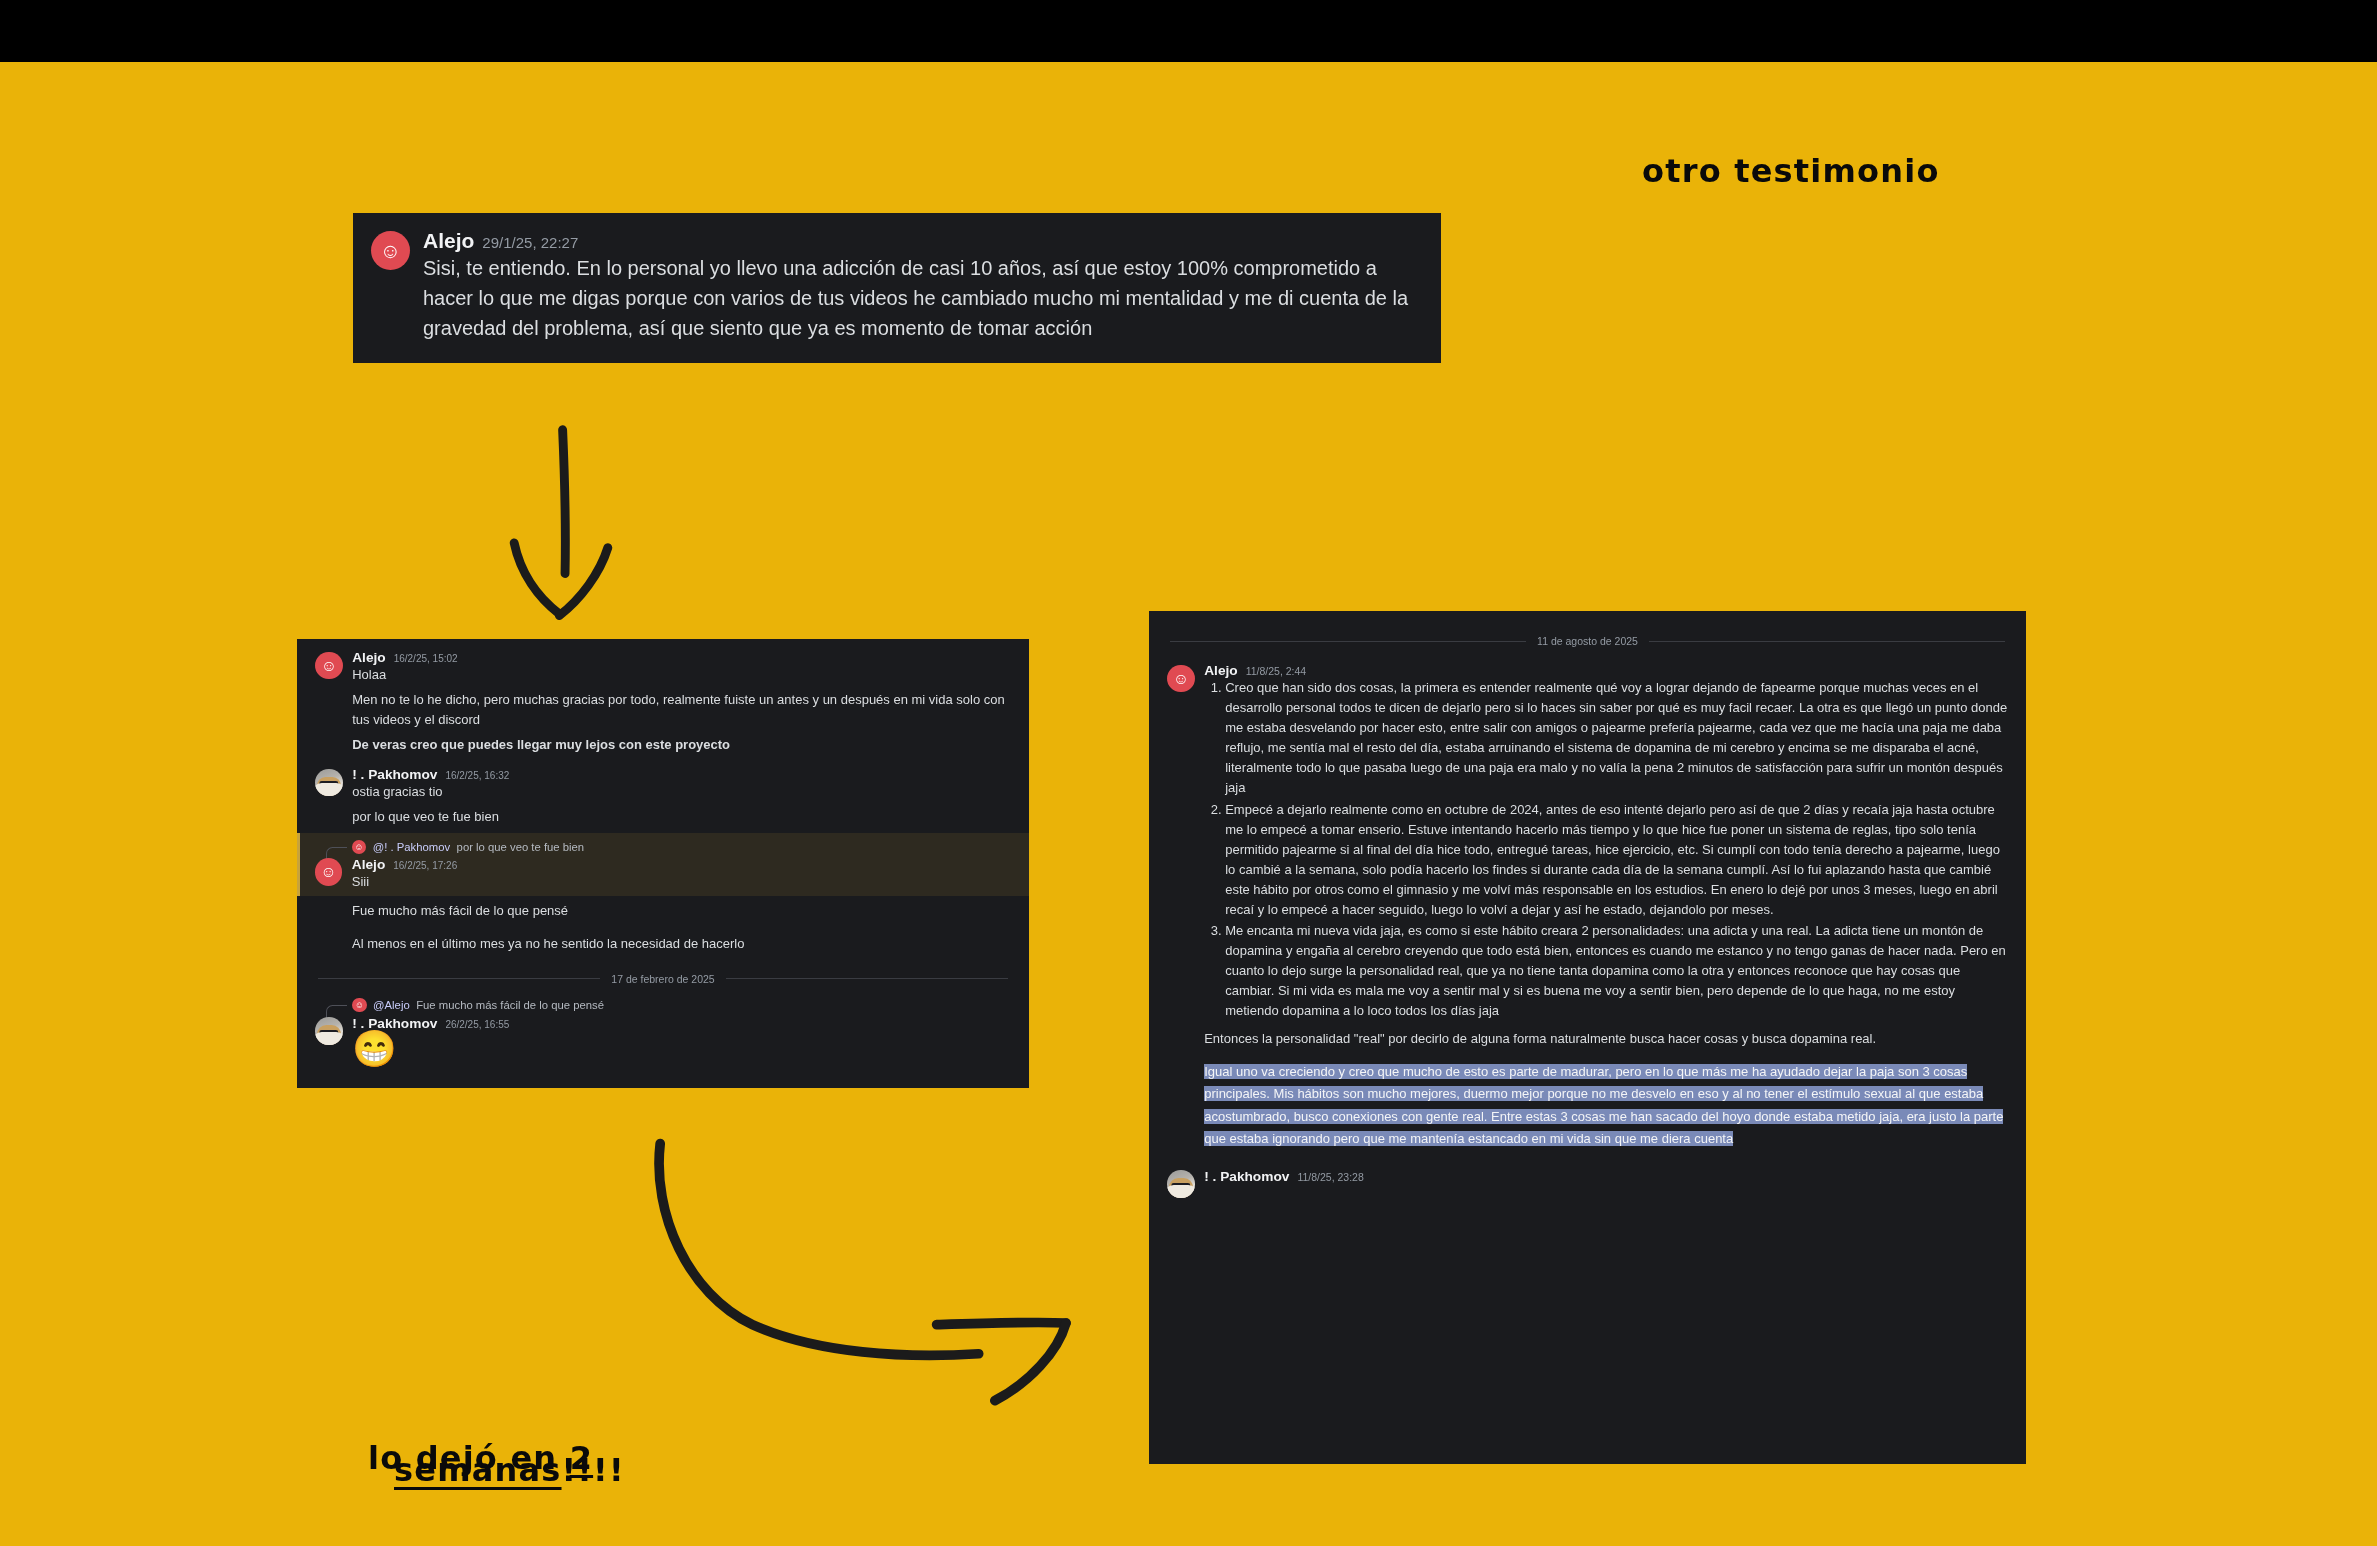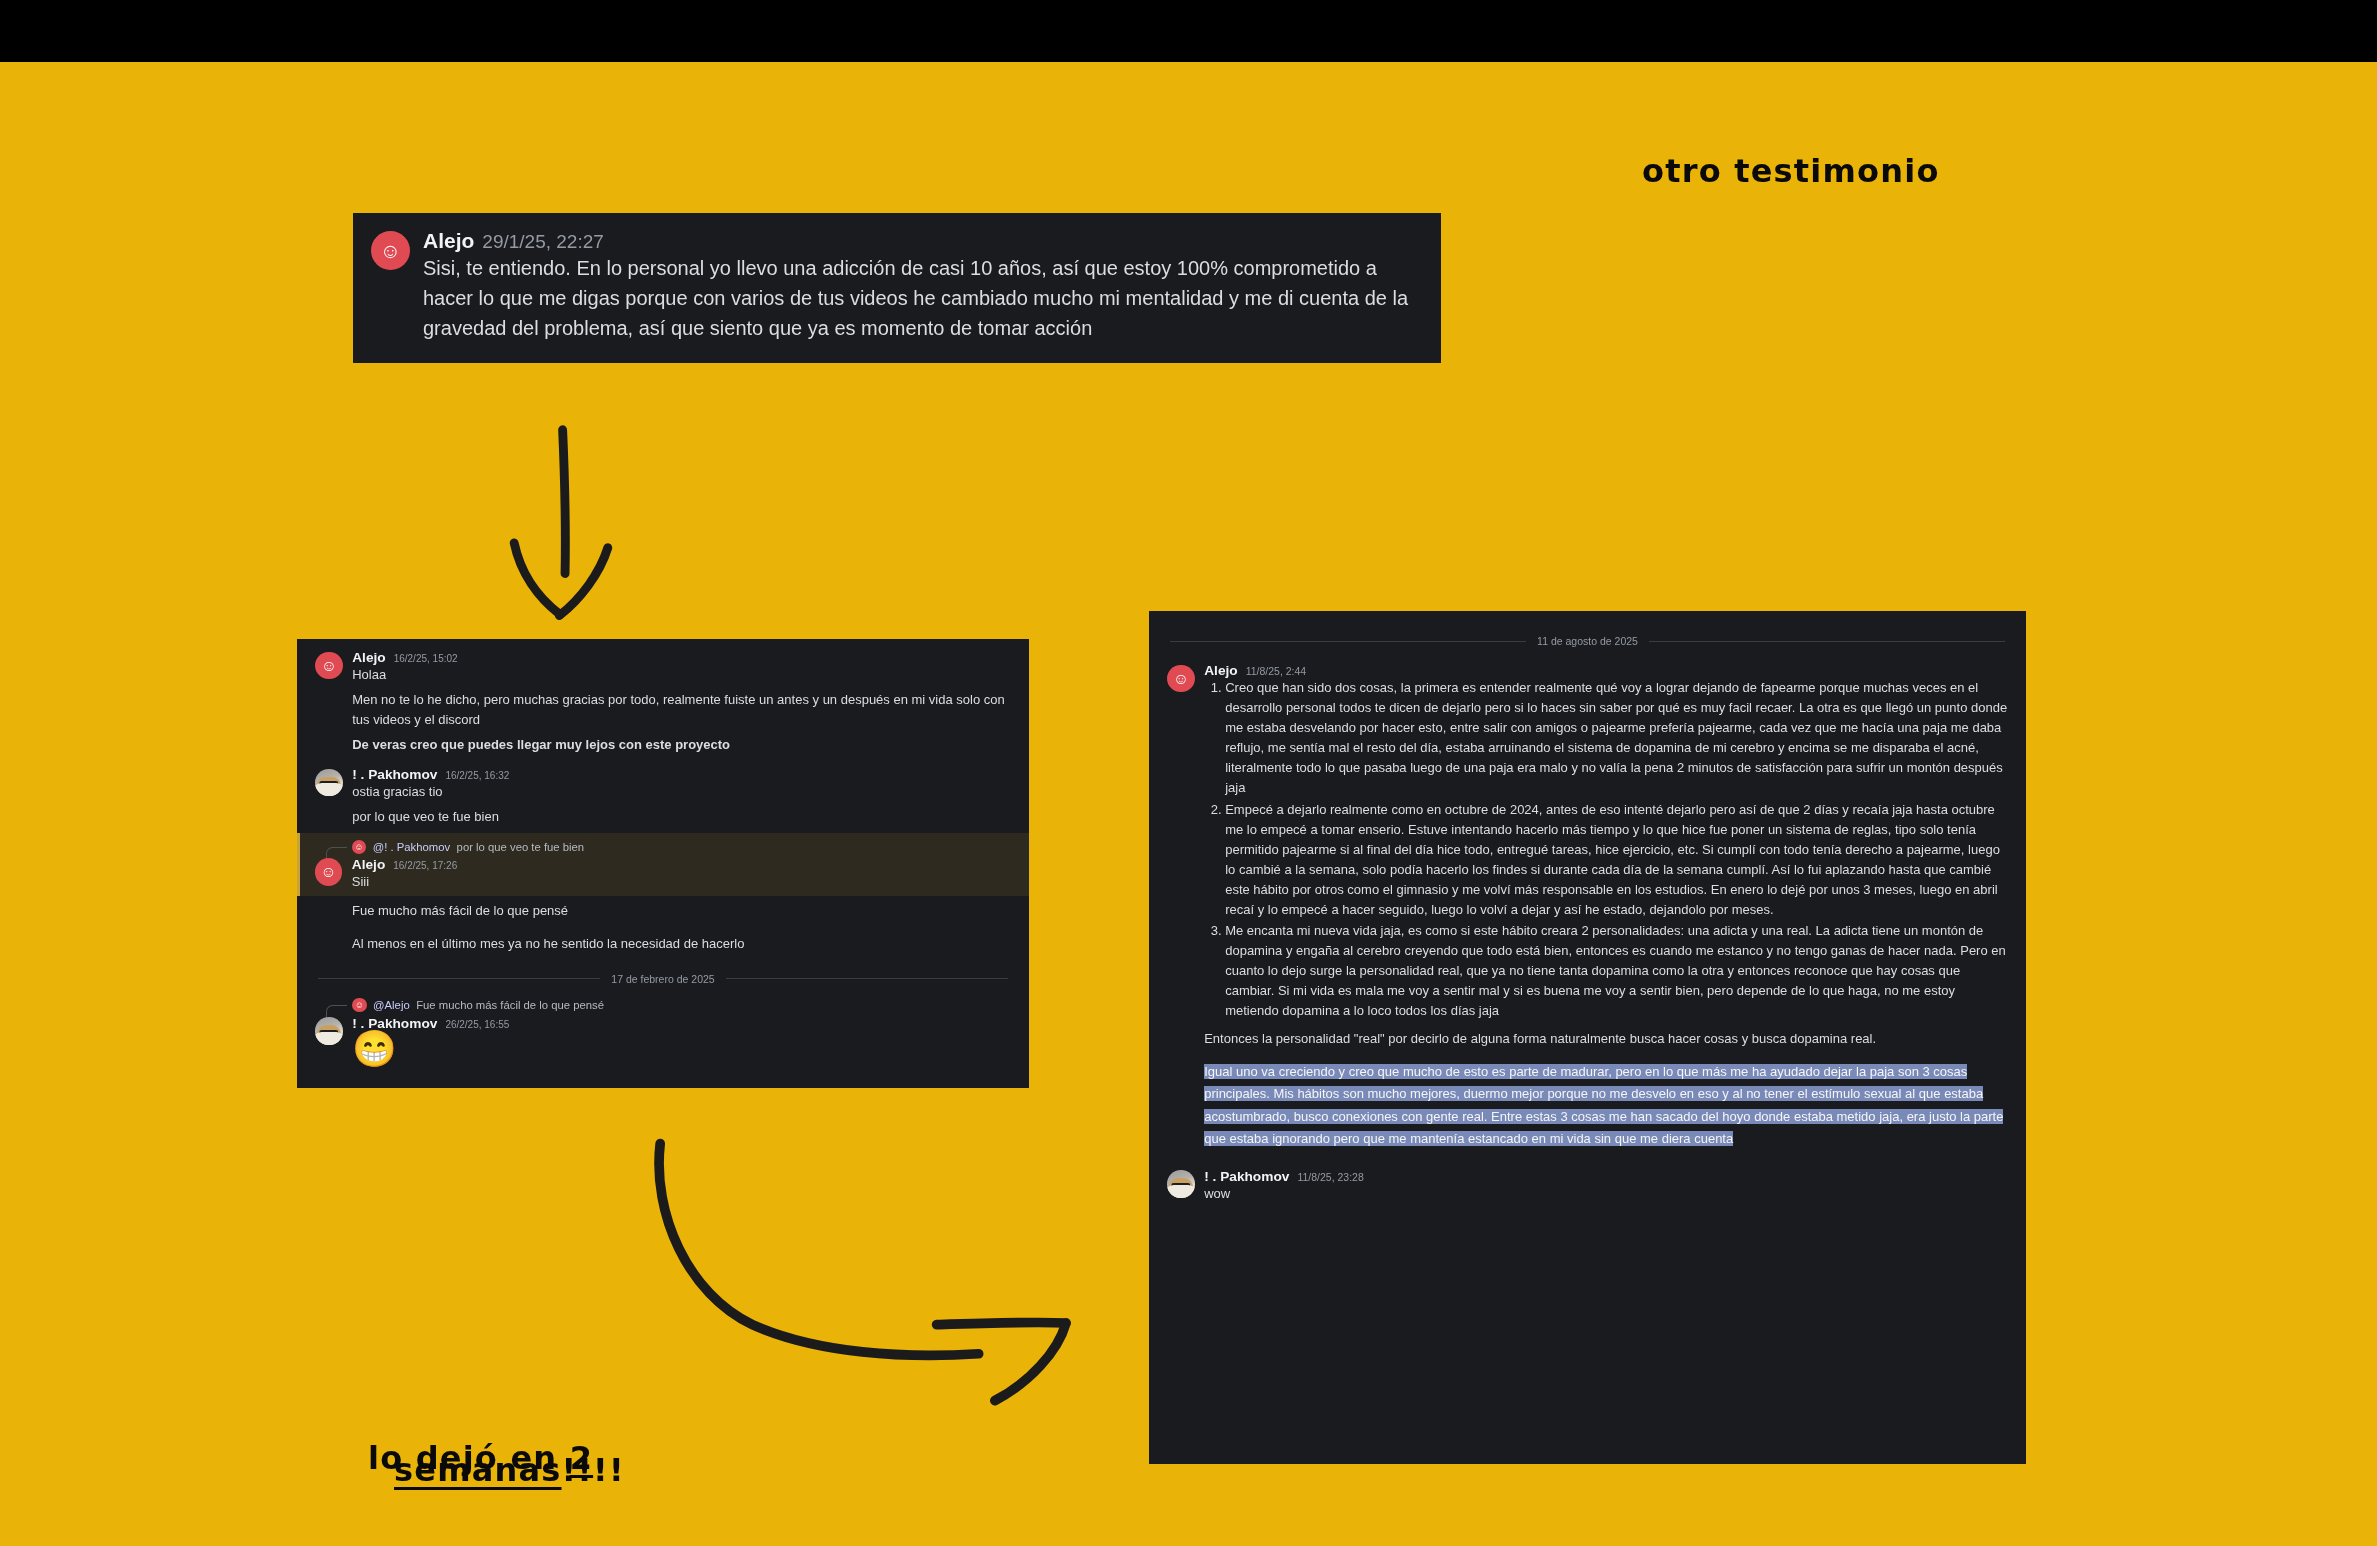--- a/index.html
+++ b/index.html
@@ -102,21 +102,21 @@
 
   .highlight-mention { background:#2e2a20; border-left:3.2px solid #c8a33a; }
 
   .sel { background:#7a8ab8; color:#f4f5f7; }
 
   .emoji-big { font-size:36px; line-height:1; }
 
   
   #panel-1 { left:353px; top:213px; width:1088px; height:150px; padding:16px 18px 13px 18px; }
   #panel-1 .author { font-size:21px; }
-  #panel-1 .ts { font-size:19px; }
+  #panel-1 .ts { font-size:15px; }
   #panel-1 .line { font-size:20px; line-height:30px; }
 
   
   #panel-2 { left:297px; top:639px; width:732px; height:449px; }
   #panel-2 .author { font-size:13.7px; }
   #panel-2 .ts { font-size:10px; }
   #panel-2 .line { font-size:13px; line-height:19.4px; }
   #panel-2 .avatar { width:27.5px; height:27.5px; flex:0 0 27.5px; margin-right:9.7px; }
   #panel-2 .avatar.discord-logo .glyph { font-size:15.4px; }
   #panel-2 .divider { font-size:10.5px; }
@@ -309,21 +309,20 @@
           <span class="hair"></span>
           <span class="face"></span>
           <span class="shades"></span>
           <span class="body"></span>
         </div>
         <div class="msg-body">
           <div class="msg-head">
             <span class="author">!   . Pakhomov</span>
             <span class="ts">11/8/25, 23:28</span>
           </div>
-          <div class="line">wow</div>
         </div>
       </div>
     </div>
   </div>
 
   <div class="handwritten" id="anno-lo-dejo">
     <span>lo dejó en </span><span class="u">2</span>
   </div>
   <div class="handwritten" id="anno-semanas">
     <span class="u">semanas</span><span>!!!!</span>

